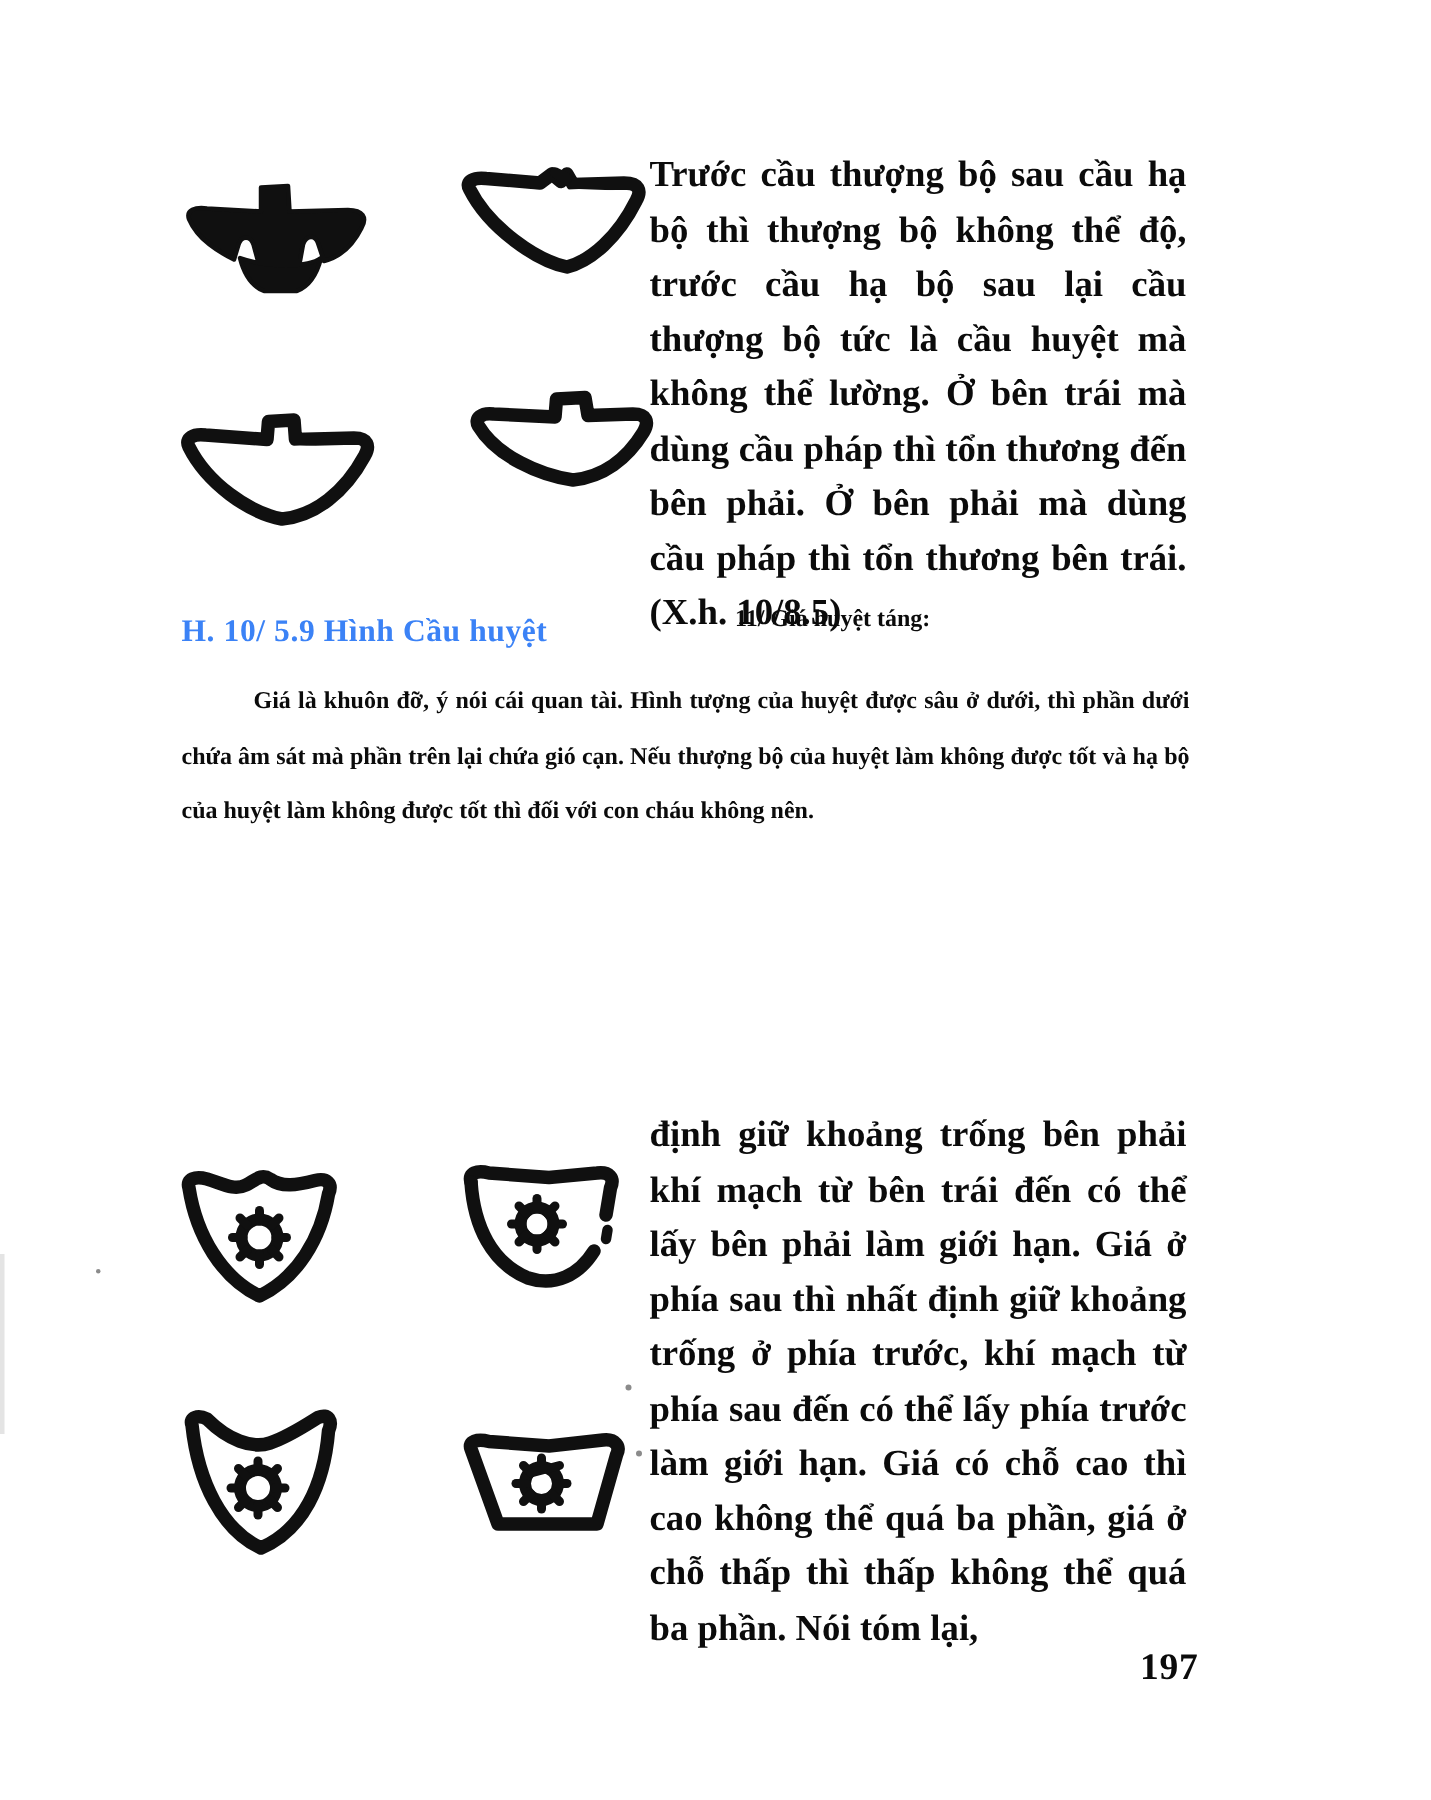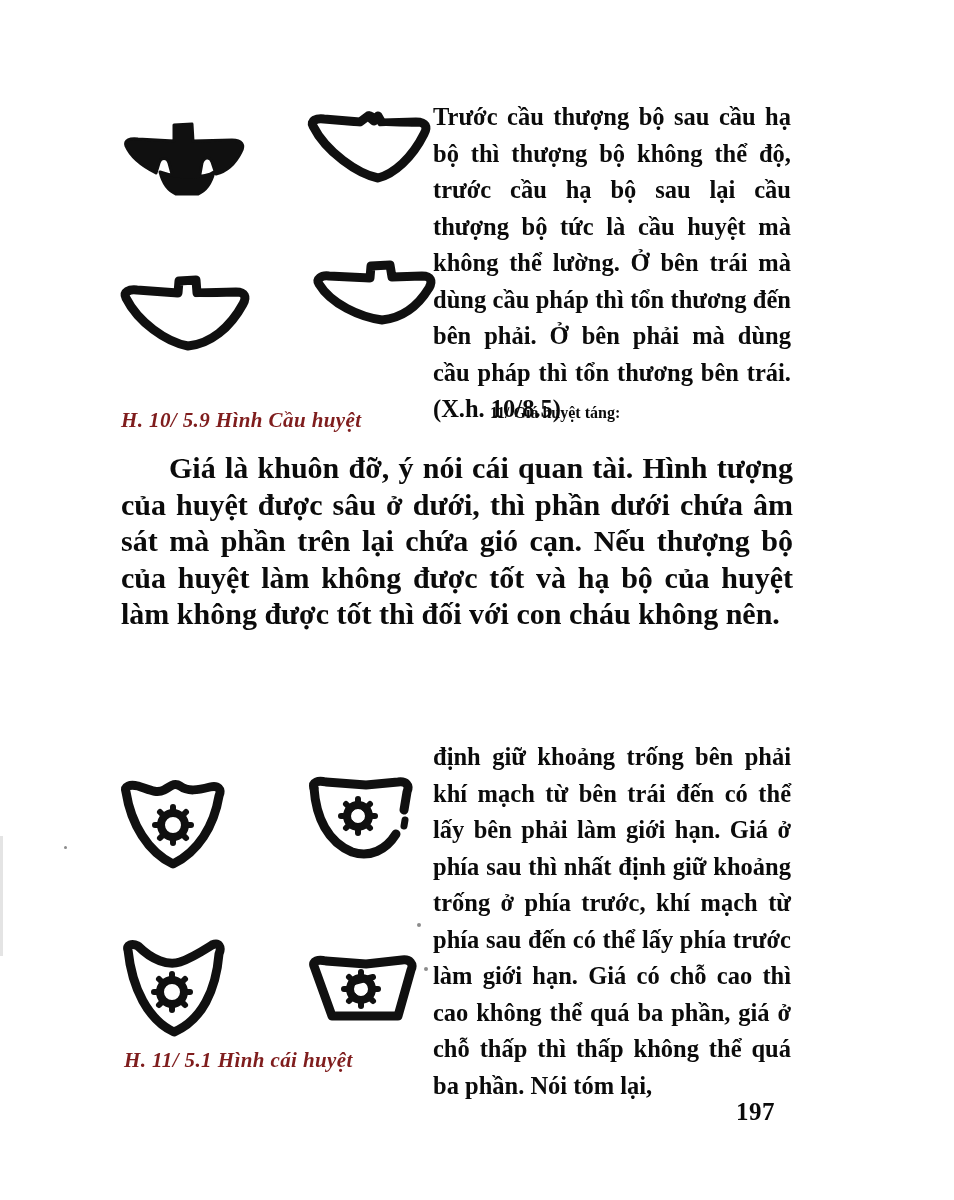--- a/index.html
+++ b/index.html
@@ -28,25 +28,24 @@
   #fig-bottom { left: 108px; top: 770px; width: 320px; height: 290px; }
 
   .fig-cell {
     position: absolute;
   }
 
   
   .caption {
     position: absolute;
     font-family: "Liberation Serif", "DejaVu Serif", serif;
-    font-style: italic;
     font-weight: bold;
     font-size: 21px;
     letter-spacing: 0.4px;
-    color: #7f1d1d;
+    color: #3b82f6;
     white-space: nowrap;
   }
   #caption-top { left: 121px; top: 408px; }
   #caption-bottom { left: 124px; top: 1048px; }
 
   
   .wrap-col {
     position: absolute;
     left: 433px;
     width: 358px;
@@ -57,42 +56,42 @@
     font-weight: 600;
     -webkit-font-smoothing: none;
   }
   #para-top-right { top: 99px; }
   #para-mid-right { top: 739px; }
 
   .full-para {
     position: absolute;
     left: 121px;
     width: 672px;
-    font-size: 30px;
+    font-size: 16px;
     line-height: 36.5px;
     text-align: justify;
     text-justify: inter-word;
     font-weight: 600;
     text-indent: 48px;
   }
   #para-full-1 { top: 450px; }
   #para-full-2 { top: 625px; }
 
   .section-heading {
     position: absolute;
     left: 490px;
     top: 404px;
     font-size: 16px;
     font-weight: bold;
     white-space: nowrap;
   }
 
   #page-number {
     position: absolute;
-    left: 736px;
+    left: 760px;
     top: 1098px;
     font-size: 25px;
     font-weight: 600;
     letter-spacing: 0.5px;
   }
 
   
   .speck {
     position: absolute;
     background: #2b2b2b;
@@ -241,21 +240,20 @@
             <line x1="-12" y1="-12" x2="-7" y2="-7"></line>
             <line x1="12" y1="12" x2="7" y2="7"></line>
             <line x1="-12" y1="12" x2="-7" y2="7"></line>
             <line x1="12" y1="-12" x2="-7" y2="-7"></line>
           </g>
         </g>
       </svg>
     </div>
   </div>
 
-  <div class="caption" id="caption-bottom">H. 11/ 5.1  Hình cái huyệt</div>
 
   <div class="wrap-col" id="para-mid-right">định giữ khoảng trống bên phải khí mạch từ bên trái đến có thể lấy bên phải làm giới hạn. Giá ở phía sau thì nhất định giữ khoảng trống ở phía trước, khí mạch từ phía sau đến có thể lấy phía trước làm giới hạn. Giá có chỗ cao thì cao không thể quá ba phần, giá ở chỗ thấp thì thấp không thể quá ba phần. Nói tóm lại,</div>
 
   <div id="page-number">197</div>
 
   <span class="speck" style="left:64px; top:846px; width:3px; height:3px;"></span>
   <span class="speck" style="left:417px; top:923px; width:4px; height:4px;"></span>
   <span class="speck" style="left:424px; top:967px; width:4px; height:4px;"></span>
   <span class="edge-smudge" style="left:0px; top:836px; width:3px; height:120px;"></span>
 

